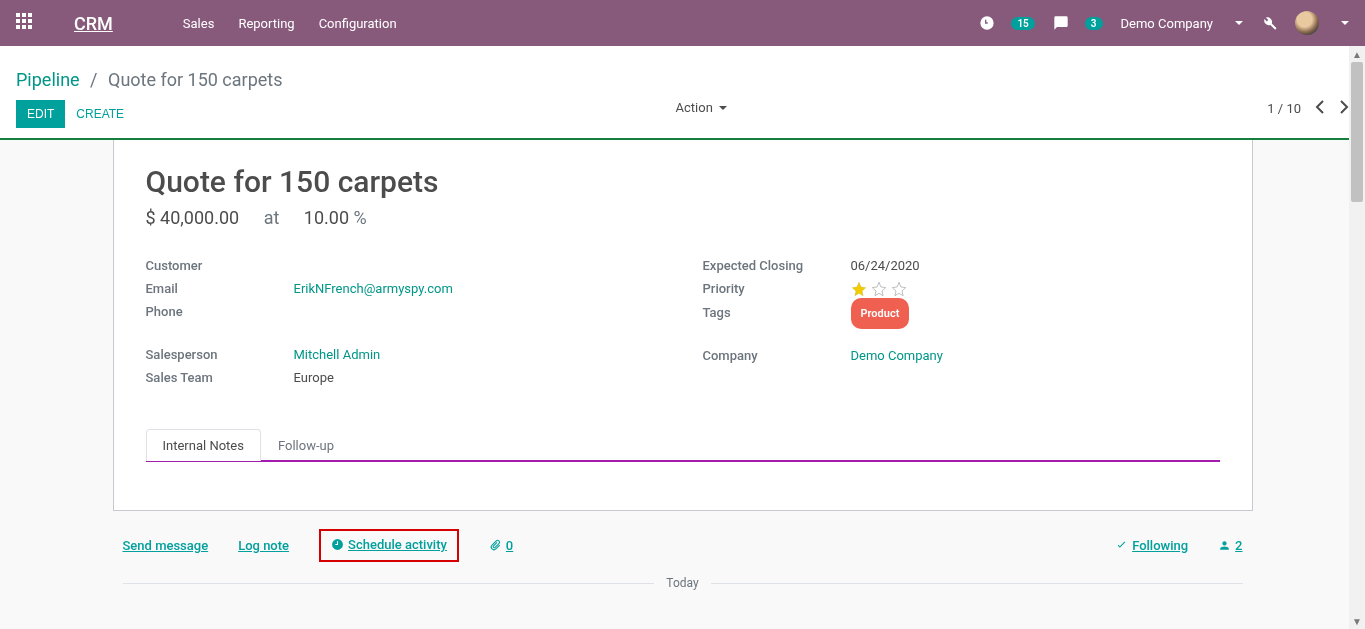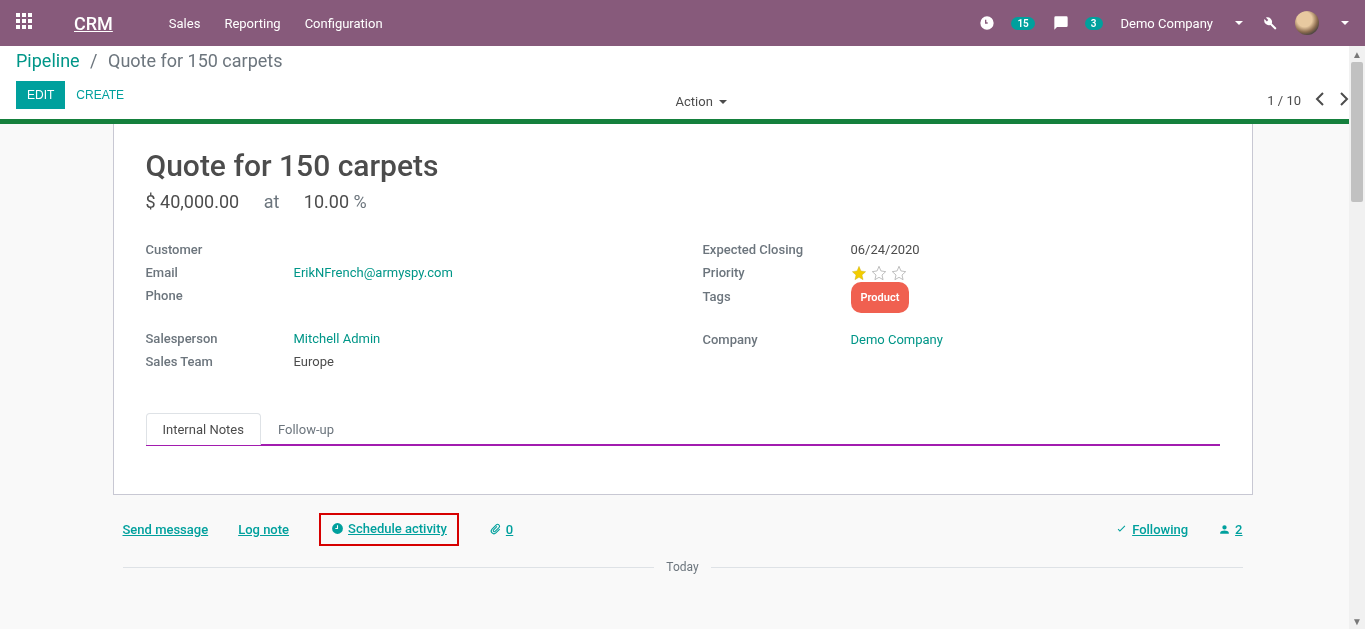--- a/index.html
+++ b/index.html
@@ -2,36 +2,36 @@
 <html><head>
 <meta charset="utf-8">
 <style>
 * { box-sizing: border-box; margin: 0; padding: 0; }
 body { font-family: -apple-system, BlinkMacSystemFont, "Segoe UI", Roboto, "Helvetica Neue", Arial, sans-serif; font-size: 13px; color: #4c4c4c; background: #f9f9f9; }
 
 
 .topnav { background: #875a7b; color: #fff; height: 46px; display: flex; align-items: center; padding: 0 16px; }
 .topnav .apps-icon { width: 20px; height: 20px; display: grid; grid-template-columns: repeat(3,4px); grid-template-rows: repeat(3,4px); gap: 2px; margin-right: 38px; cursor: pointer; }
 .topnav .apps-icon span { background: #fff; width: 4px; height: 4px; }
-.topnav .brand { font-size: 18px; font-weight: 500; margin-right: 56px; text-decoration: underline; }
+.topnav .brand { font-size: 18px; font-weight: 500; margin-right: 70px; text-decoration: underline; }
 .topnav .nav-items { display: flex; gap: 24px; flex: 1; }
 .topnav .nav-item { cursor: pointer; font-size: 13px; }
 .topnav .right { display: flex; align-items: center; gap: 18px; }
 .badge-pill { background: #00a09d; color: #fff; font-size: 10px; border-radius: 9px; padding: 1px 6px; font-weight: 600; }
 .icon-btn { display: inline-flex; align-items: center; gap: 16px; cursor: pointer; position: relative; }
 .caret-down::after { content: ""; display: inline-block; border: 4px solid transparent; border-top-color: currentColor; margin-left: 6px; transform: translateY(2px); }
 .avatar { width: 24px; height: 24px; border-radius: 50%; background: radial-gradient(circle at 40% 35%, #e8c9a0 35%, #8a6a4e 60%, #3b3b3b 80%); }
 .wrench-icon svg, .clock-icon svg, .chat-icon svg { width: 16px; height: 16px; fill: #fff; }
 
 
-.control-panel { background: #fff; border-bottom: 5px solid #15803d; padding: 4px 16px 10px; }
+.control-panel { background: #fff; border-bottom: 2px solid #15803d; padding: 23px 16px 10px; }
 .breadcrumb { font-size: 18px; color: #6c757d; margin-bottom: 10px; }
 .breadcrumb a { color: #009688; text-decoration: none; }
 .breadcrumb .sep { margin: 0 6px; color: #6c757d; }
-.cp-bottom { display: flex; align-items: flex-end; }
+.cp-bottom { display: flex; align-items: flex-start; }
 .btn { padding: 6px 10px; font-size: 12px; cursor: pointer; border: 1px solid transparent; font-weight: 500; }
 .btn-primary { background: #00a09d; color: #fff; }
 .btn-link { background: transparent; color: #00a09d; }
 .cp-center { flex: 1; display: flex; justify-content: center; }
 .action-dd { color: #4c4c4c; cursor: pointer; font-size: 13px; }
 .pager { display: flex; align-items: center; gap: 14px; color: #4c4c4c; }
 .pager .chev { cursor: pointer; color: #4c4c4c; }
 .pager .chev svg { width: 10px; height: 14px; }
 
 

